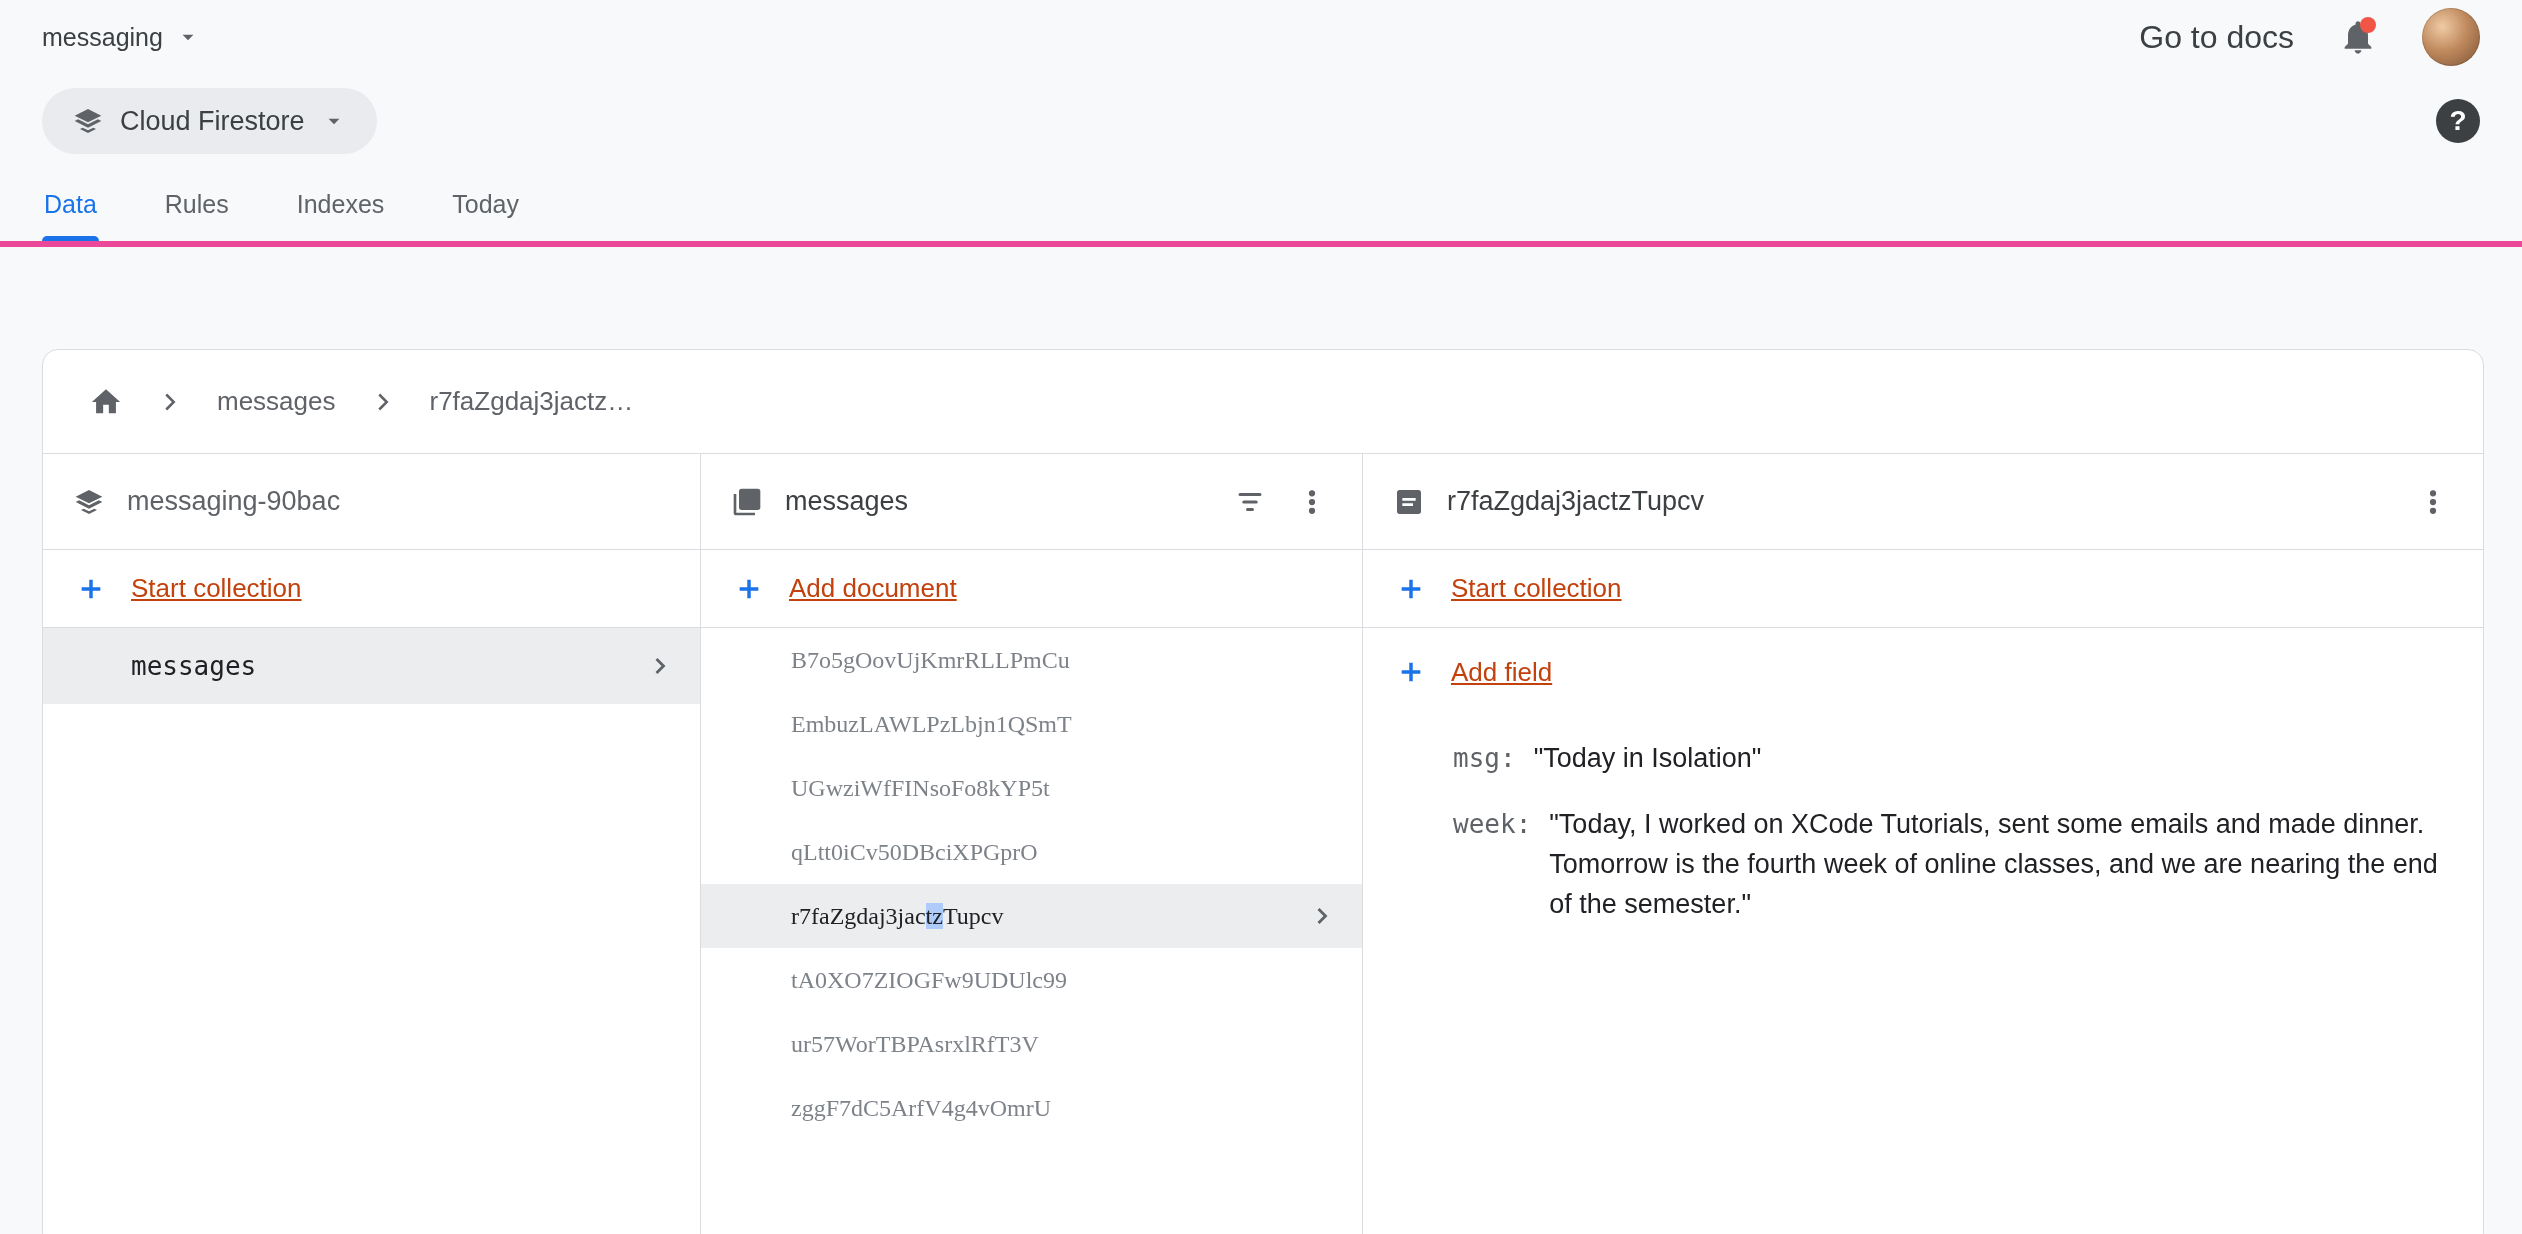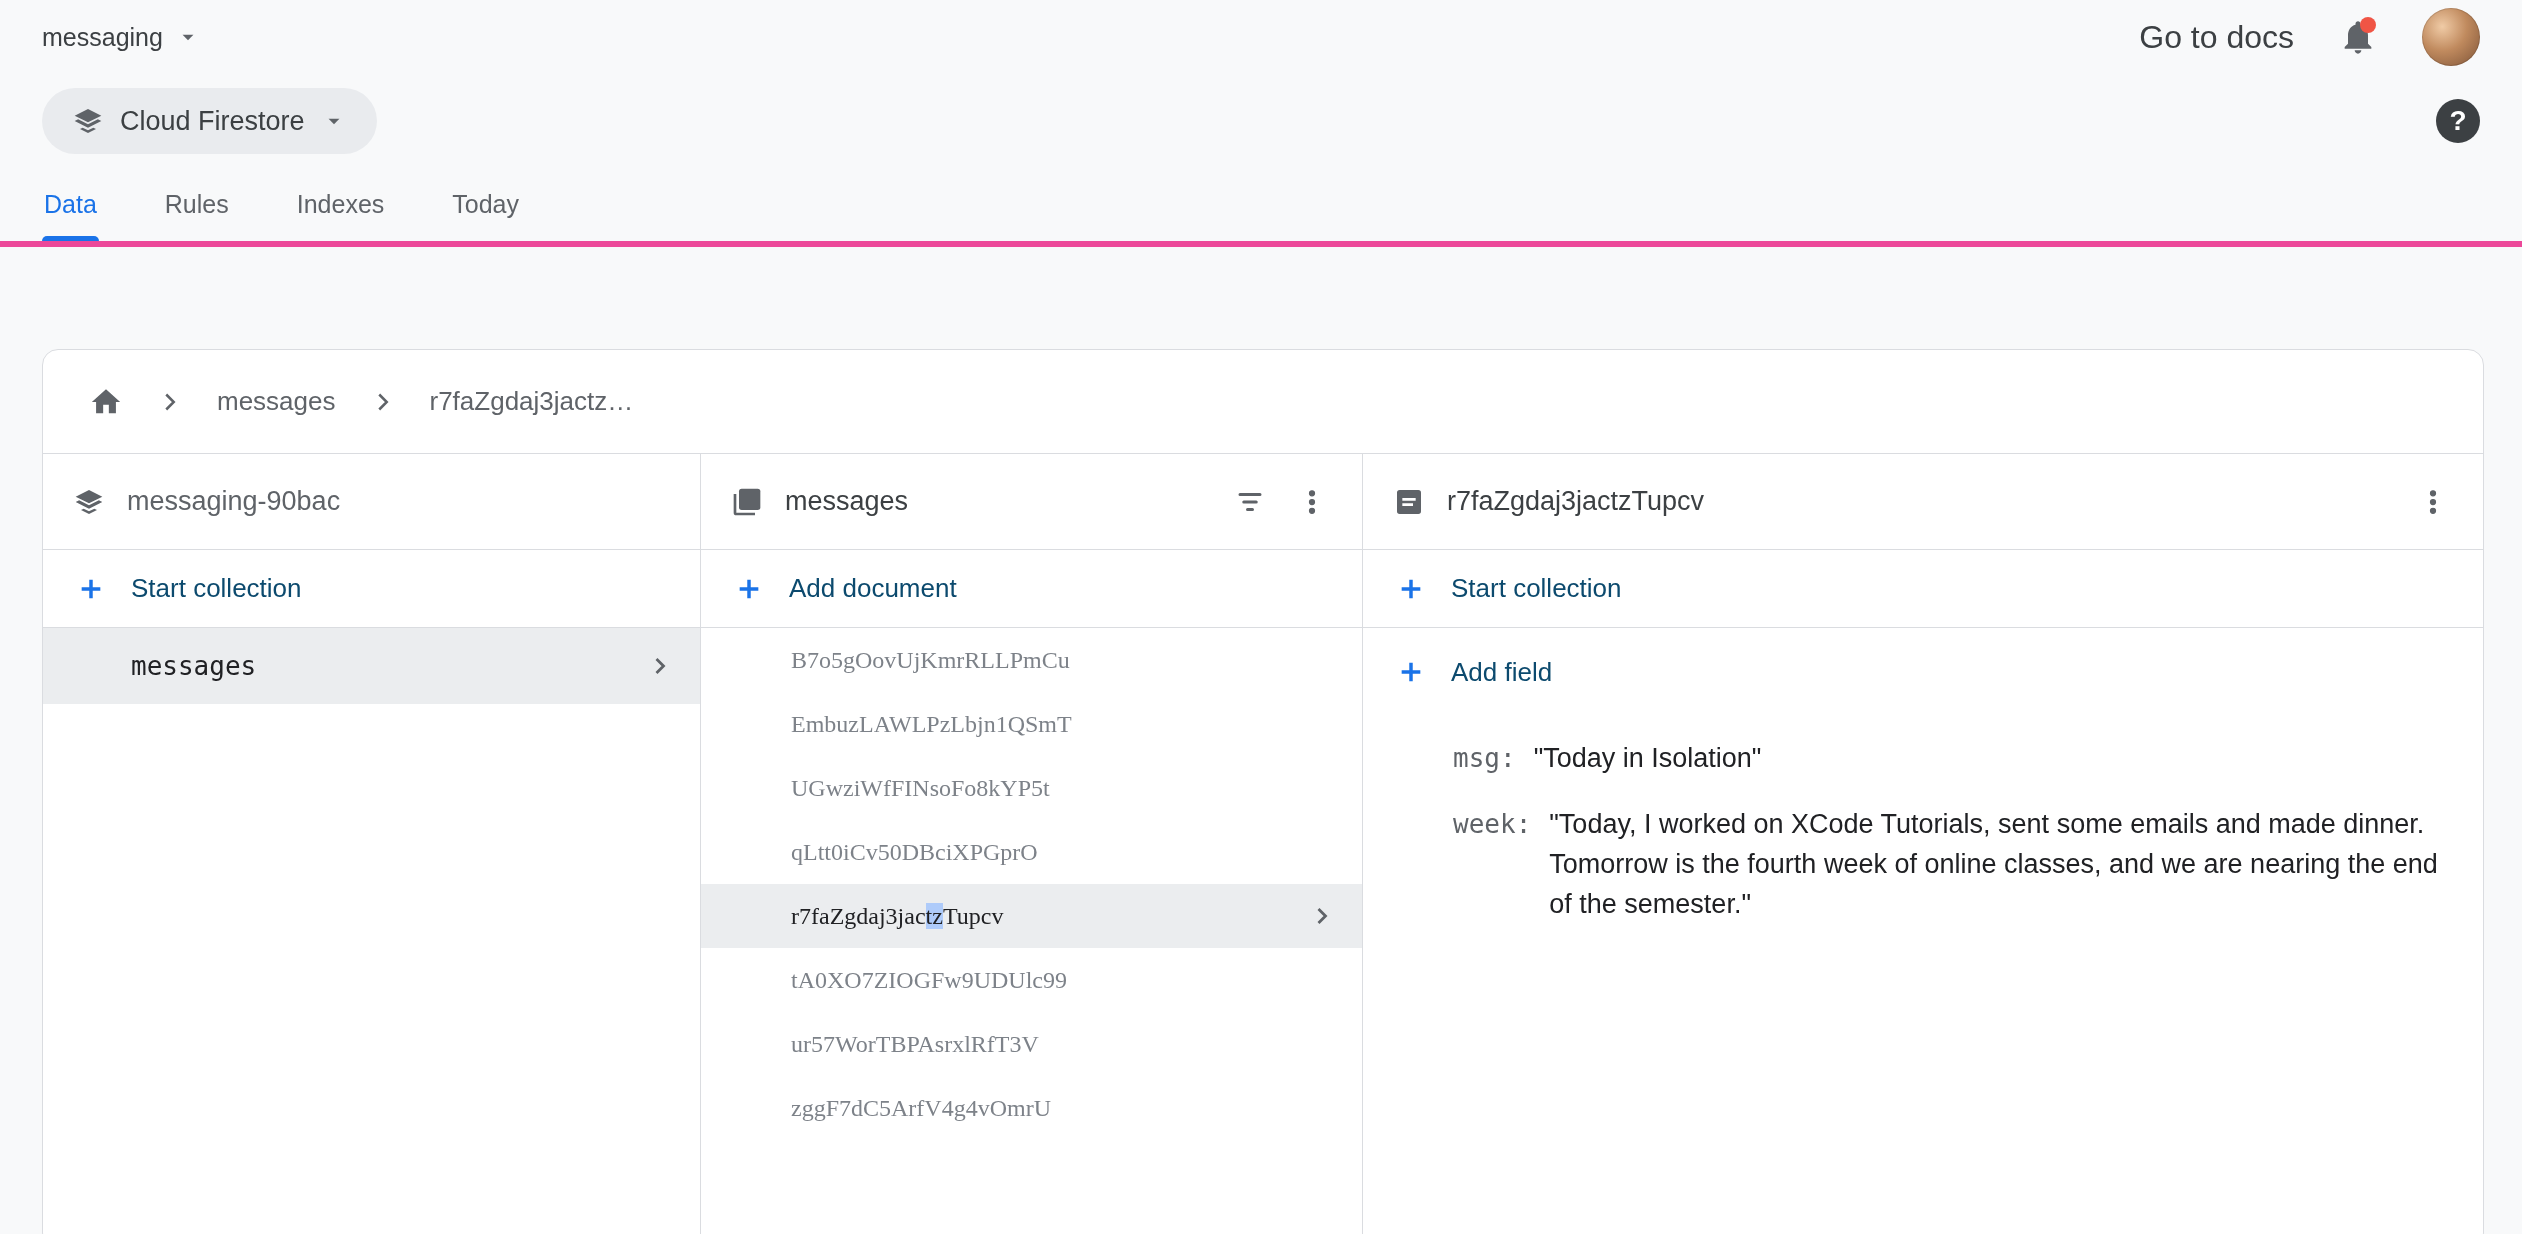--- a/index.html
+++ b/index.html
@@ -67,22 +67,22 @@
               gap: 22px; padding: 0 30px; border-bottom: 1px solid #dadce0; }
   .p-title { font-size: 27px; color: #3c4043; flex: 1; white-space: nowrap;
              overflow: hidden; text-overflow: ellipsis; }
   .p-title.muted { color: #5f6368; }
   .hicon svg { width: 32px; height: 32px; fill: #5f6368; }
   .hbtn { width: 40px; height: 40px; display: flex; align-items: center;
           justify-content: center; cursor: pointer; border-radius: 50%; }
   .hbtn svg { width: 30px; height: 30px; fill: #5f6368; stroke: #5f6368; }
 
   .action-row { height: 78px; flex: 0 0 78px; display: flex; align-items: center;
-                gap: 24px; padding: 0 32px; color: #0c4a6e; font-size: 26px;
-                cursor: pointer; }
+                gap: 24px; padding: 0 32px; color: #c2410c; font-size: 26px;
+                cursor: pointer; text-decoration: underline; }
   .action-row.bordered { border-bottom: 1px solid #dadce0; }
   .plus svg { width: 32px; height: 32px; stroke: #1a73e8; stroke-width: 2.6; fill: none; }
 
   .coll-row { height: 76px; display: flex; align-items: center; padding: 0 26px 0 88px;
               background: #ebedef; cursor: pointer; }
   .coll-name { font-family: "DejaVu Sans Mono", monospace; font-size: 26px; color: #202124; }
   .row-chev { margin-left: auto; }
   .row-chev svg { width: 28px; height: 28px; stroke: #5f6368; stroke-width: 2.4; fill: none; }
 
   .doc-list { overflow: hidden; }

